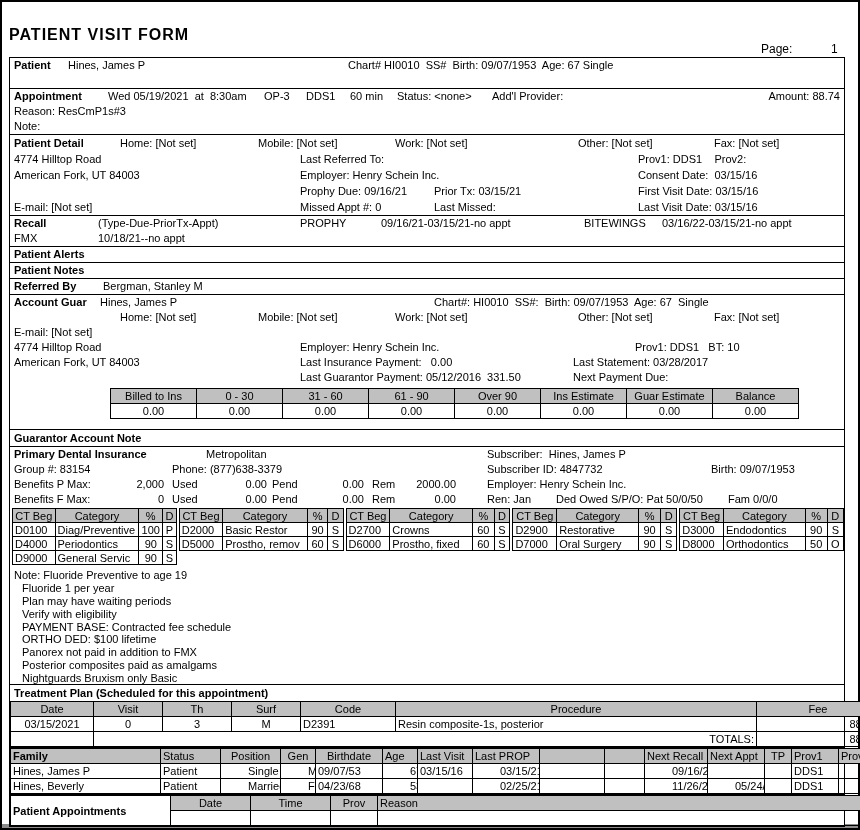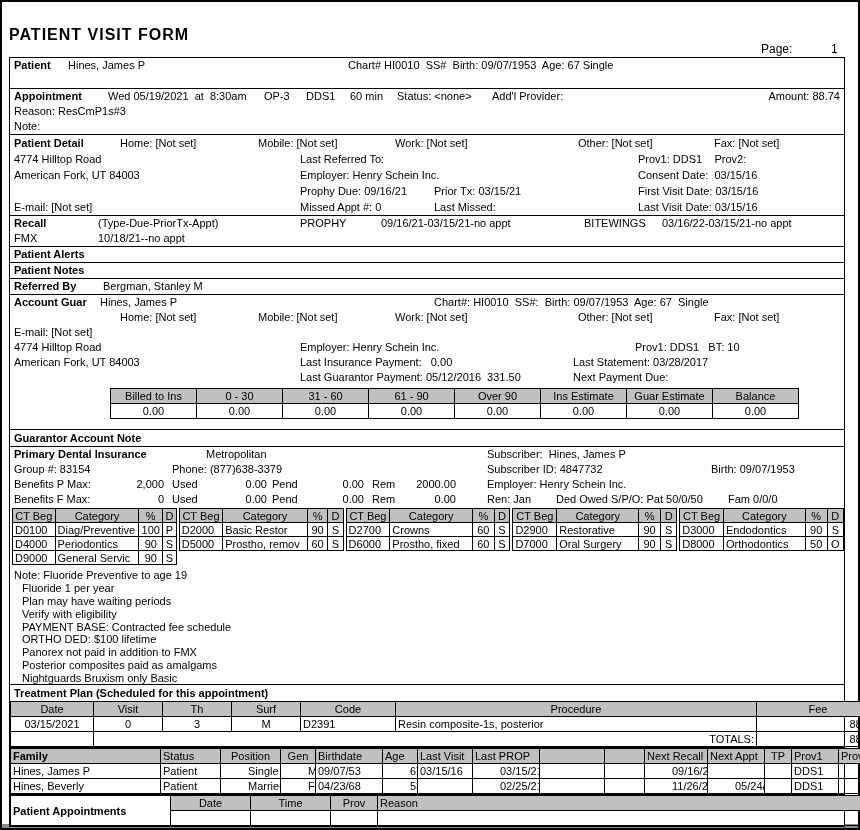--- a/index.html
+++ b/index.html
@@ -419,21 +419,21 @@
   </div>
 
   <div class="sec">
     <table class="fam-table">
       <tbody>
           <tr>
         <td class="hd b" style="width:145px;text-align:left;">Family</td>
         <td class="hd" style="width:55px;text-align:left;">Status</td>
         <td class="hd" style="width:55px;">Position</td>
         <td class="hd" style="width:30px;">Gen</td>
-        <td class="hd" style="width:62px;text-align:left;margin-top:12px;">Birthdate</td>
+        <td class="hd" style="width:62px;text-align:center;margin-top:12px;">Birthdate</td>
         <td class="hd" style="width:30px;text-align:left;">Age</td>
         <td class="hd" style="width:50px;text-align:left;">Last Visit</td>
         <td class="hd" style="width:62px;text-align:left;">Last PROP</td>
         <td class="hd" style="width:60px;"></td>
         <td class="hd" style="width:35px;"></td>
         <td class="hd" style="width:58px;text-align:left;">Next Recall</td>
         <td class="hd" style="width:52px;text-align:left;">Next Appt</td>
         <td class="hd" style="width:22px;">TP</td>
         <td class="hd" style="width:42px;text-align:left;">Prov1</td>
         <td class="hd" style="width:42px;text-align:left;">Prov2</td>

